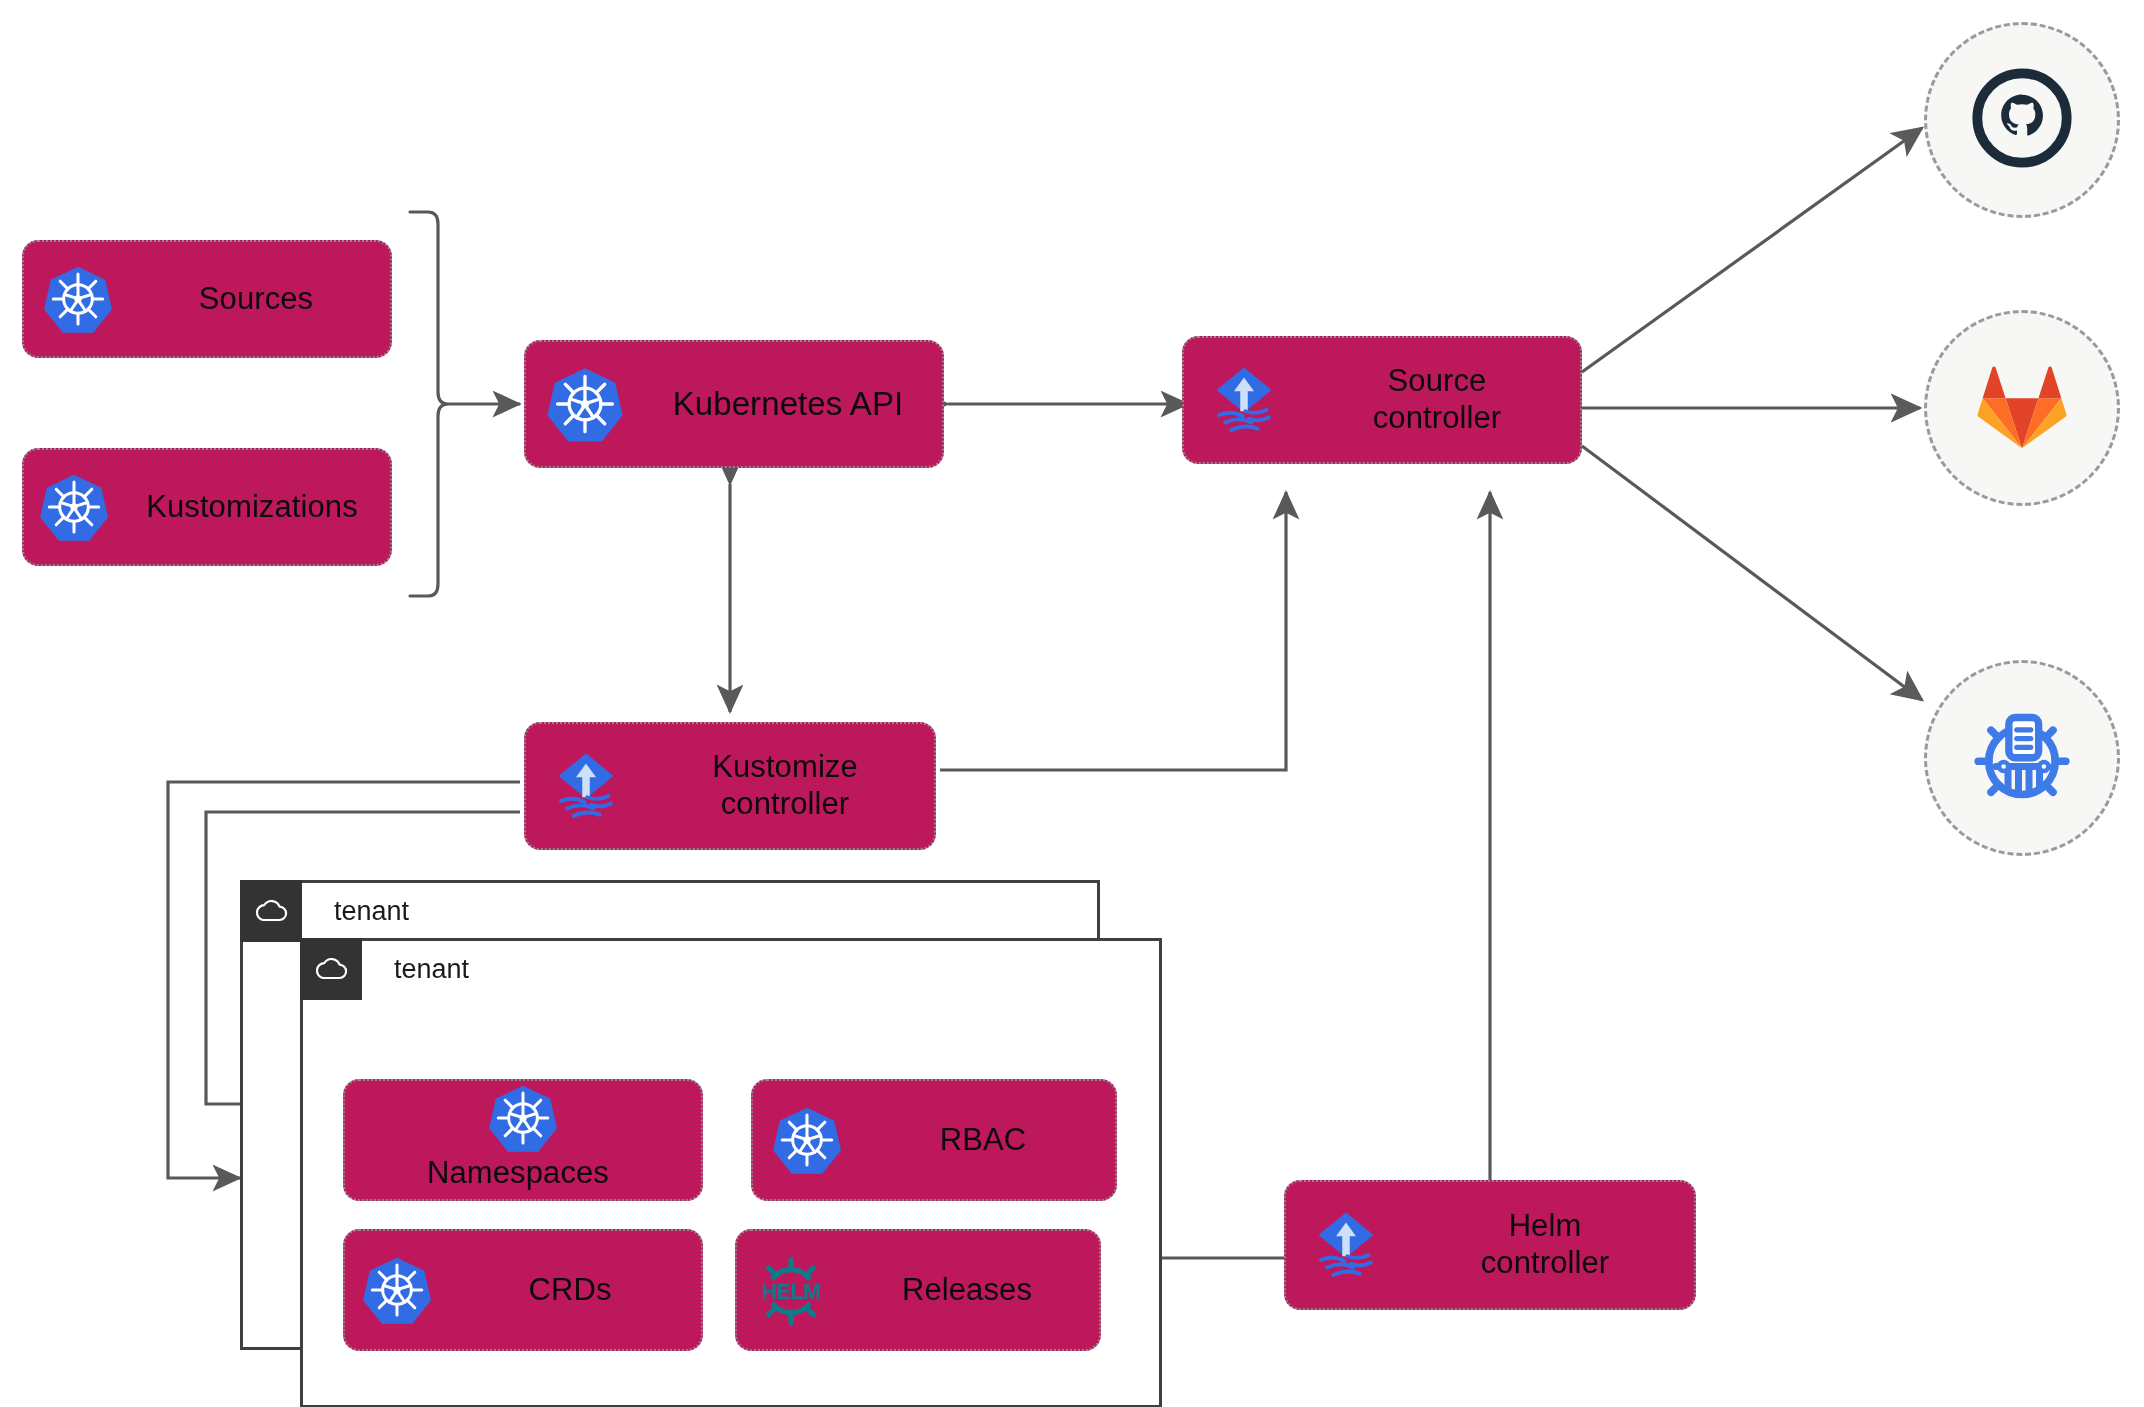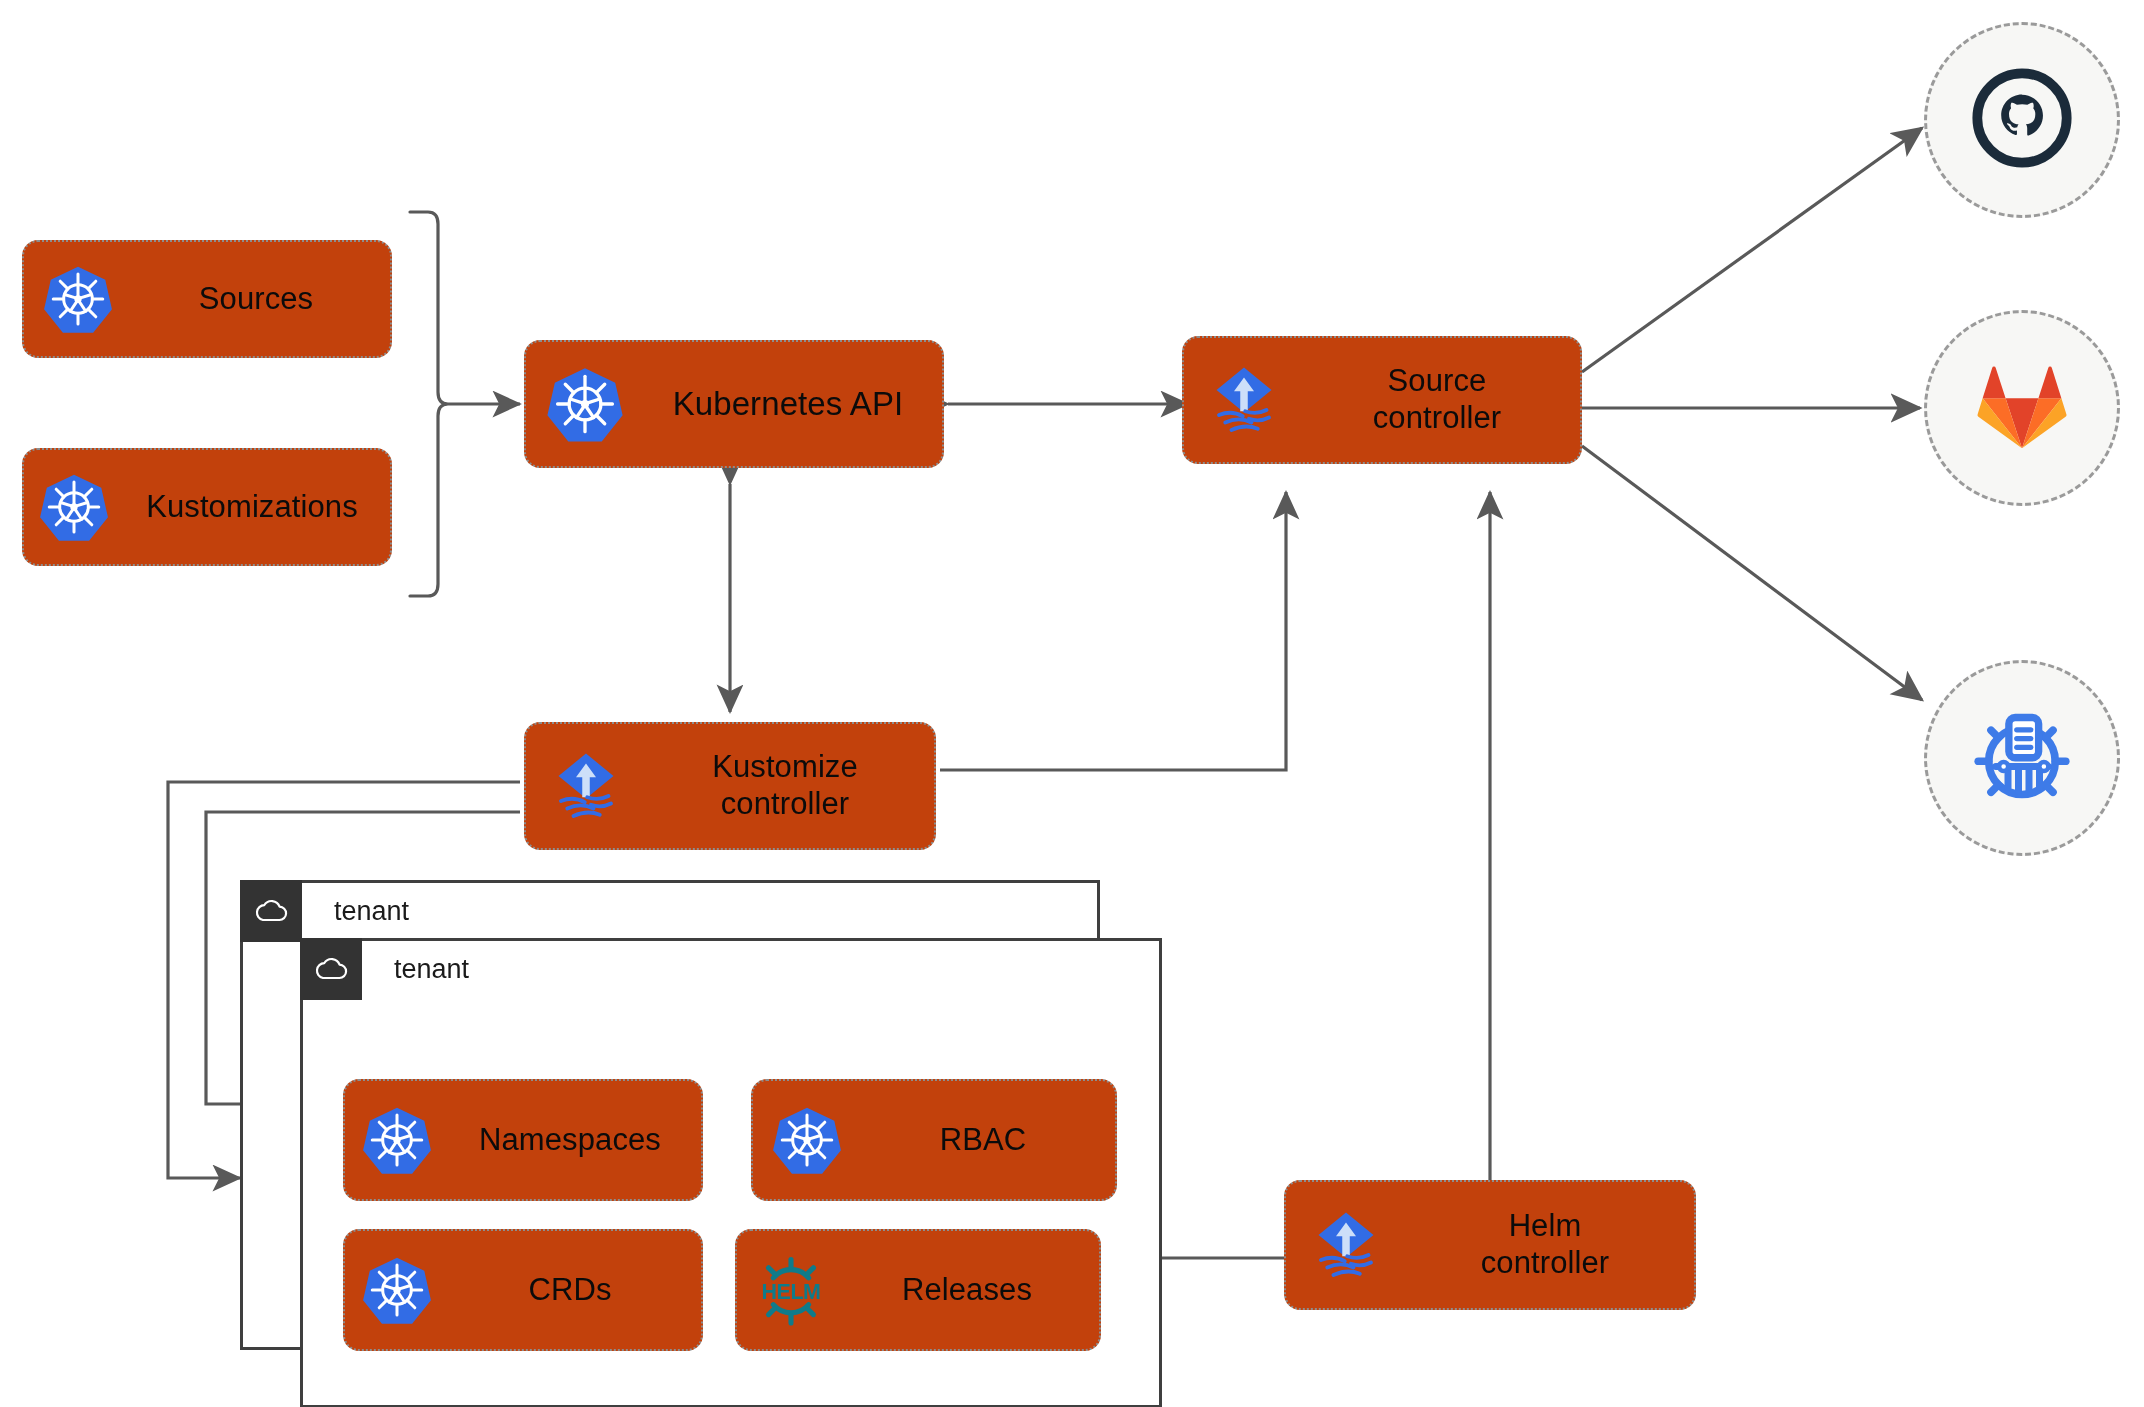--- a/index.html
+++ b/index.html
@@ -3,21 +3,21 @@
 <meta charset="utf-8">
 <style>
   html,body{margin:0;padding:0;background:#ffffff;}
   body{font-family:"Liberation Sans","DejaVu Sans",sans-serif;}
   #stage{position:relative;width:2144px;height:1407px;background:#ffffff;overflow:hidden;}
   #wires{position:absolute;left:0;top:0;width:2144px;height:1407px;pointer-events:none;}
 
   
   .rbox{
     position:absolute;
-    background:#c2410c;
+    background:#be185d;
     border:2.5px dotted #8d8d8d;
     border-radius:16px;
     display:flex;
     align-items:center;
     box-sizing:border-box;
   }
   .rbox .ico{flex:0 0 auto;display:flex;align-items:center;justify-content:center;}
   .rbox .lbl{
     flex:1 1 auto;
     text-align:center;
@@ -307,21 +307,21 @@
   <div class="tenant" style="left:300px;top:938px;width:862px;height:470px;">
     <div class="tenant-head">
       <span class="tenant-chip">
         <svg width="36" height="26" viewBox="0 0 40 28">
           <path d="M11 24 h18.2 a7.4 7.4 0 0 0 .3-14.8 A9.4 9.4 0 0 0 12.6 7.4 A8.4 8.4 0 0 0 11 24 Z" fill="none" stroke="#ffffff" stroke-width="2.4" stroke-linejoin="round"></path>
         </svg>
       </span>
       <span class="tenant-name">tenant</span>
     </div>
 
-    <div class="rbox" style="left:40px;top:138px;width:360px;height:122px;">
+    <div class="rbox" style="left:40px;top:138px;width:360px;height:122px;flex-direction:column;">
       <span class="ico" style="width:104px;">
         <svg width="74" height="74" viewBox="0 0 64 64">
           <path d="M32 3.4 57.6 15.7 63.9 43.4 46.2 65.6H17.8L0.1 43.4 6.4 15.7z" fill="#326CE5" transform="scale(0.92) translate(2.8,1)"></path>
           <g fill="none" stroke="#ffffff" stroke-width="2.6" stroke-linecap="round">
             <circle cx="32" cy="32" r="12.4"></circle>
             <line x1="32" y1="10.4" x2="32" y2="19.6"></line>
               <line x1="32" y1="44.4" x2="32" y2="53.6"></line>
             <line x1="10.6" y1="32" x2="19.6" y2="32"></line>
               <line x1="44.4" y1="32" x2="53.4" y2="32"></line>
             <line x1="16.6" y1="16.6" x2="23.2" y2="23.2"></line>

